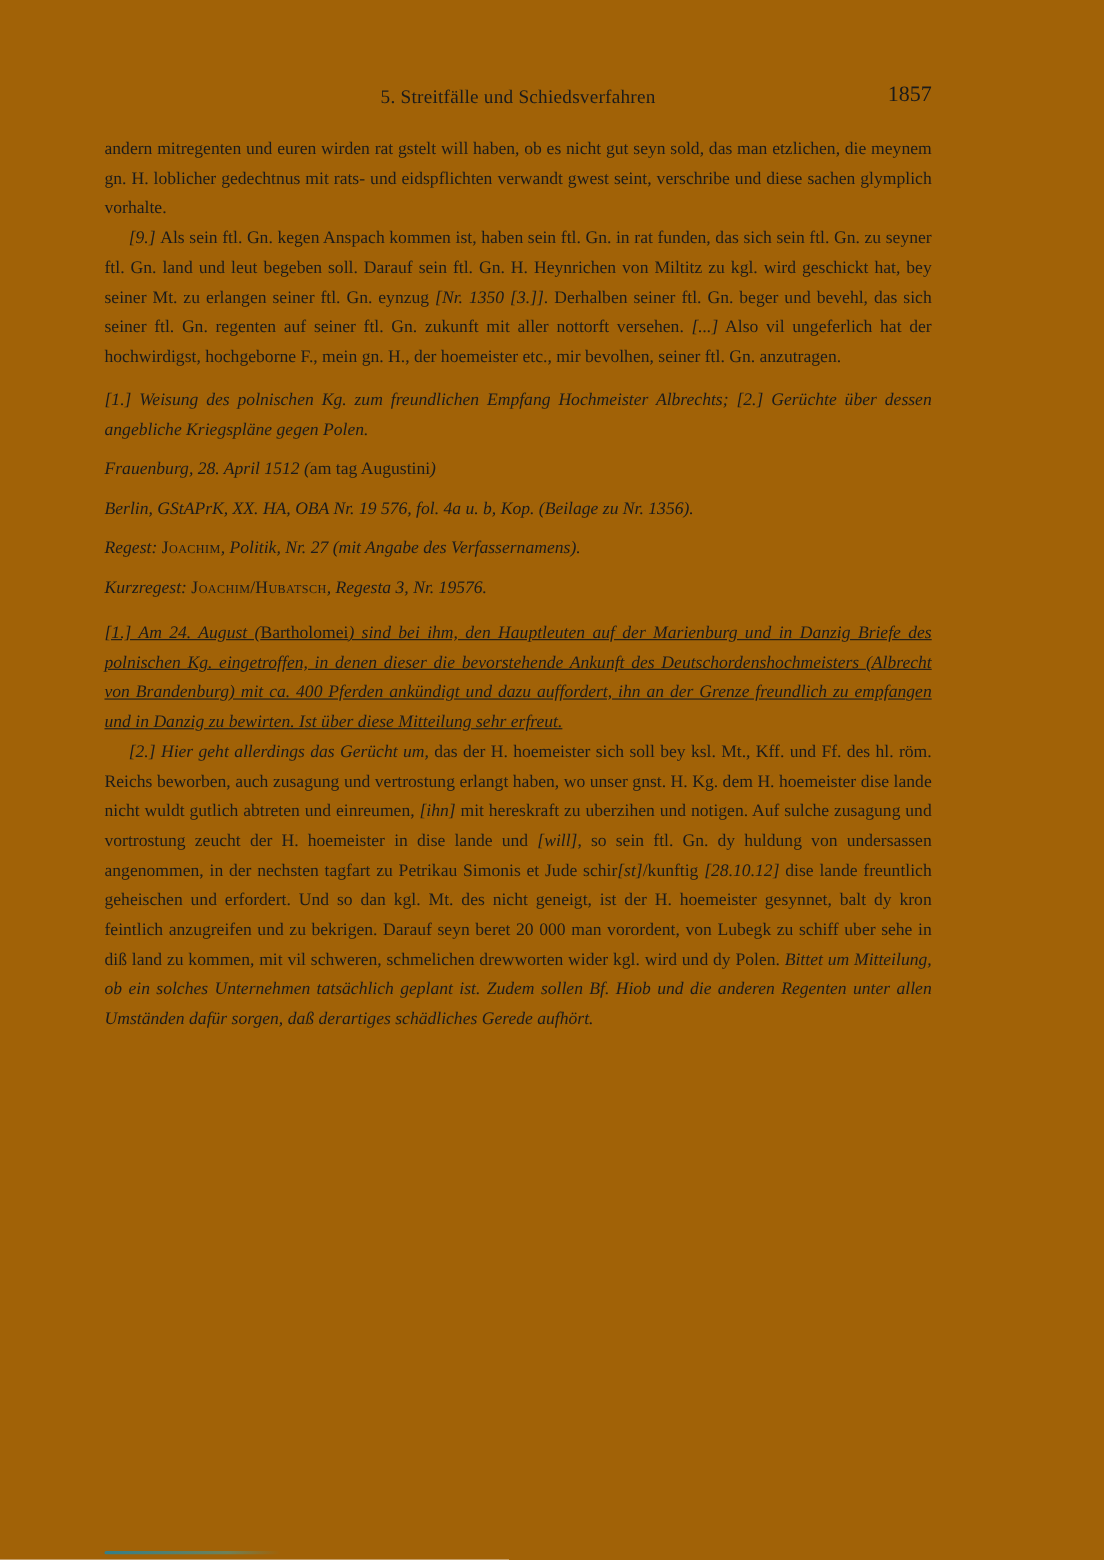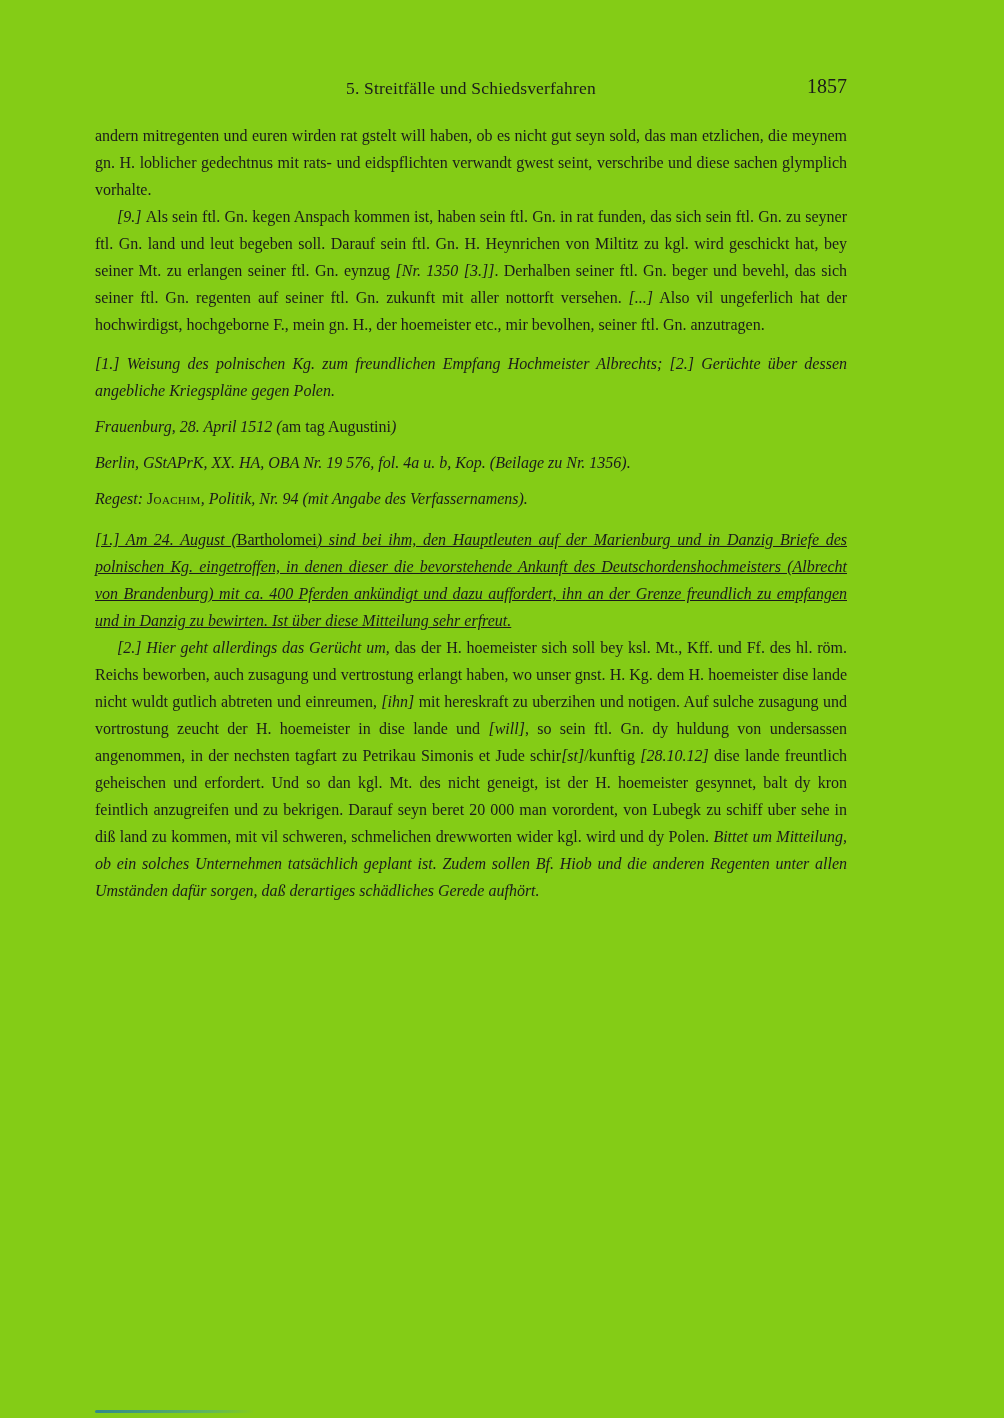--- a/index.html
+++ b/index.html
@@ -5,21 +5,21 @@
   html, body {
     margin: 0;
     padding: 0;
     background: #ffffff;
   }
   .page {
     position: relative;
     width: 1004px;
     height: 1418px;
     box-sizing: border-box;
-    background: #84cc16;
+    background: #a16207;
     color: #1b1b1b;
     font-family: "Liberation Serif", "DejaVu Serif", serif;
     padding: 76px 157px 0 95px;
     overflow: hidden;
   }
   .pagehead {
     position: relative;
     height: 24px;
     margin-bottom: 22px;
     font-size: 17.5px;
@@ -91,22 +91,23 @@
 
   <p class="para indent"><span class="run-i">[9.] </span><span class="run-r">Als sein ftl. Gn. kegen Anspach kommen ist, haben sein ftl. Gn. in rat funden, das sich sein ftl. Gn. zu seyner ftl. Gn. land und leut begeben soll. Darauf sein ftl. Gn. H. Heynrichen von Miltitz zu kgl. wird geschickt hat, bey seiner Mt. zu erlangen seiner ftl. Gn. eynzug </span><span class="run-i">[Nr. 1350 [3.]]</span><span class="run-r">. Derhalben seiner ftl. Gn. beger und bevehl, das sich seiner ftl. Gn. regenten auf seiner ftl. Gn. zukunft mit aller nottorft versehen. </span><span class="run-i">[...]</span><span class="run-r"> Also vil ungeferlich hat der hochwirdigst, hochgeborne F., mein gn. H., der hoemeister etc., mir bevolhen, seiner ftl. Gn. anzutragen.</span></p>
 
 
   <p class="para meta summary"><span class="run-i">[1.] Weisung des polnischen Kg. zum freundlichen Empfang Hochmeister Albrechts; [2.] Gerüchte über dessen angebliche Kriegspläne gegen Polen.</span></p>
 
   <p class="para meta"><span class="run-i">Frauenburg, 28. April 1512 (</span><span class="run-r">am tag Augustini</span><span class="run-i">)</span></p>
 
   <p class="para meta"><span class="run-i">Berlin, GStAPrK, XX. HA, OBA Nr. 19 576, fol. 4a u. b, Kop. (Beilage zu Nr. 1356).</span></p>
 
-  <p class="para meta"><span class="run-i">Regest: </span><span class="run-sc">Joachim</span><span class="run-i">, Politik, Nr. 94 (mit Angabe des Verfassernamens).</span></p>
+  <p class="para meta"><span class="run-i">Regest: </span><span class="run-sc">Joachim</span><span class="run-i">, Politik, Nr. 27 (mit Angabe des Verfassernamens).</span></p>
 
+  <p class="para meta"><span class="run-i">Kurzregest: </span><span class="run-sc">Joachim</span><span class="run-r">/</span><span class="run-sc">Hubatsch</span><span class="run-i">, Regesta 3, Nr. 19576.</span></p>
 
   <p class="para regest-first"><span class="run-i">[1.] Am 24. August (</span><span class="run-r">Bartholomei</span><span class="run-i">) sind bei ihm, den Hauptleuten auf der Marienburg und in Danzig Briefe des polnischen Kg. eingetroffen, in denen dieser die bevorstehende Ankunft des Deutschordenshochmeisters (Albrecht von Brandenburg) mit ca. 400 Pferden ankündigt und dazu auffordert, ihn an der Grenze freundlich zu empfangen und in Danzig zu bewirten. Ist über diese Mitteilung sehr erfreut.</span></p>
 
   <p class="para indent"><span class="run-i">[2.] Hier geht allerdings das Gerücht um, </span><span class="run-r">das der H. hoemeister sich soll bey ksl. Mt., Kff. und Ff. des hl. röm. Reichs beworben, auch zusagung und vertrostung erlangt haben, wo unser gnst. H. Kg. dem H. hoemeister dise lande nicht wuldt gutlich abtreten und einreumen, </span><span class="run-i">[ihn]</span><span class="run-r"> mit hereskraft zu uberzihen und notigen. Auf sulche zusagung und vortrostung zeucht der H. hoemeister in dise lande und </span><span class="run-i">[will]</span><span class="run-r">, so sein ftl. Gn. dy huldung von undersassen angenommen, in der nechsten tagfart zu Petrikau Simonis et Jude schir</span><span class="run-i">[st]</span><span class="run-r">/kunftig </span><span class="run-i">[28.10.12]</span><span class="run-r"> dise lande freuntlich geheischen und erfordert. Und so dan kgl. Mt. des nicht geneigt, ist der H. hoemeister gesynnet, balt dy kron feintlich anzugreifen und zu bekrigen. Darauf seyn beret 20 000 man vorordent, von Lubegk zu schiff uber sehe in diß land zu kommen, mit vil schweren, schmelichen drewworten wider kgl. wird und dy Polen. </span><span class="run-i">Bittet um Mitteilung, ob ein solches Unternehmen tatsächlich geplant ist. Zudem sollen Bf. Hiob und die anderen Regenten unter allen Umständen dafür sorgen, daß derartiges schädliches Gerede aufhört.</span></p>
 
   <div class="scan-artifact"></div>
 
 </div>
 
 </body></html>

